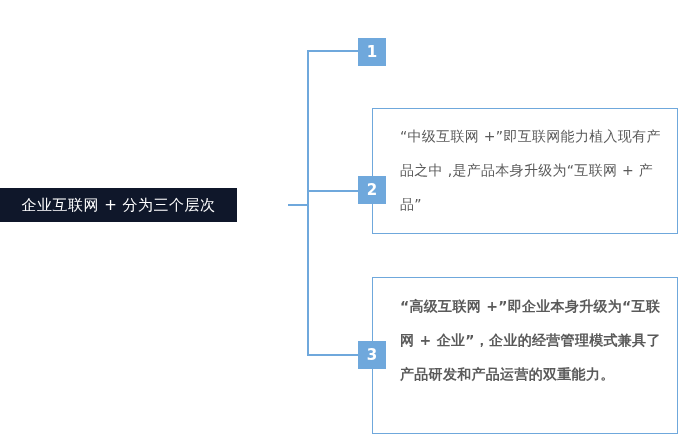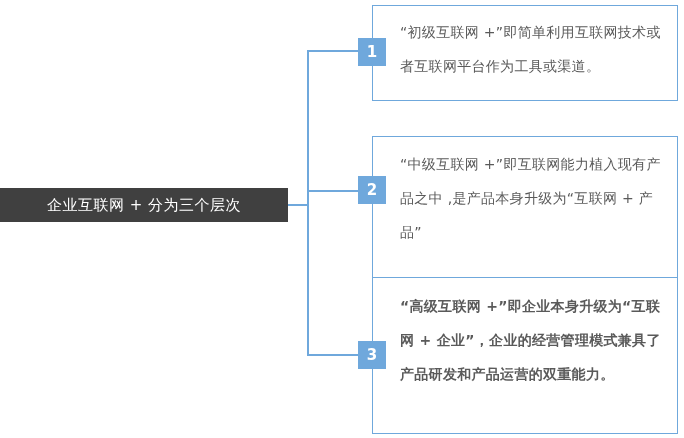--- a/index.html
+++ b/index.html
@@ -17,23 +17,23 @@
     position: relative;
     width: 684px;
     height: 438px;
   }
 
   
   .root-node {
     position: absolute;
     left: 0px;
     top: 188px;
-    width: 288px;
+    width: 237px;
     height: 34px;
-    background: #404040;
+    background: #0f172a;
     display: flex;
     align-items: center;
     justify-content: center;
     box-sizing: border-box;
   }
   .root-label {
     color: #ffffff;
     font-size: 15px;
     letter-spacing: 0.5px;
     line-height: 1;
@@ -62,21 +62,21 @@
   
   .item-box {
     position: absolute;
     left: 372px;
     width: 306px;
     border: 1px solid #6fa8dc;
     background: #ffffff;
     box-sizing: border-box;
   }
   .box-1 { top: 5px;   height: 96px;  }
-  .box-2 { top: 136px; height: 144px; }
+  .box-2 { top: 108px; height: 126px; }
   .box-3 { top: 277px; height: 157px; font-weight: bold; }
 
   .item-text {
     position: absolute;
     left: 27px;
     right: 16px;
     color: #5a5a5a;
     font-size: 14px;
     line-height: 34px;
     letter-spacing: 0.3px;
@@ -112,23 +112,20 @@
   <div class="root-node">
     <span class="root-label">企业互联网 + 分为三个层次</span>
   </div>
 
   <div class="conn conn-h conn-stub"></div>
   <div class="conn conn-v conn-trunk"></div>
   <div class="conn conn-h conn-b1"></div>
   <div class="conn conn-h conn-b2"></div>
   <div class="conn conn-h conn-b3"></div>
 
-  <div class="item-box box-1">
-    <div class="item-text">“初级互联网 +”即简单利用互联网技术或者互联网平台作为工具或渠道。</div>
-  </div>
   <div class="badge badge-1">
     <span>1</span>
   </div>
 
   <div class="item-box box-2">
     <div class="item-text">“中级互联网 +”即互联网能力植入现有产品之中 ,是产品本身升级为“互联网 + 产品”</div>
   </div>
   <div class="badge badge-2">
     <span>2</span>
   </div>

